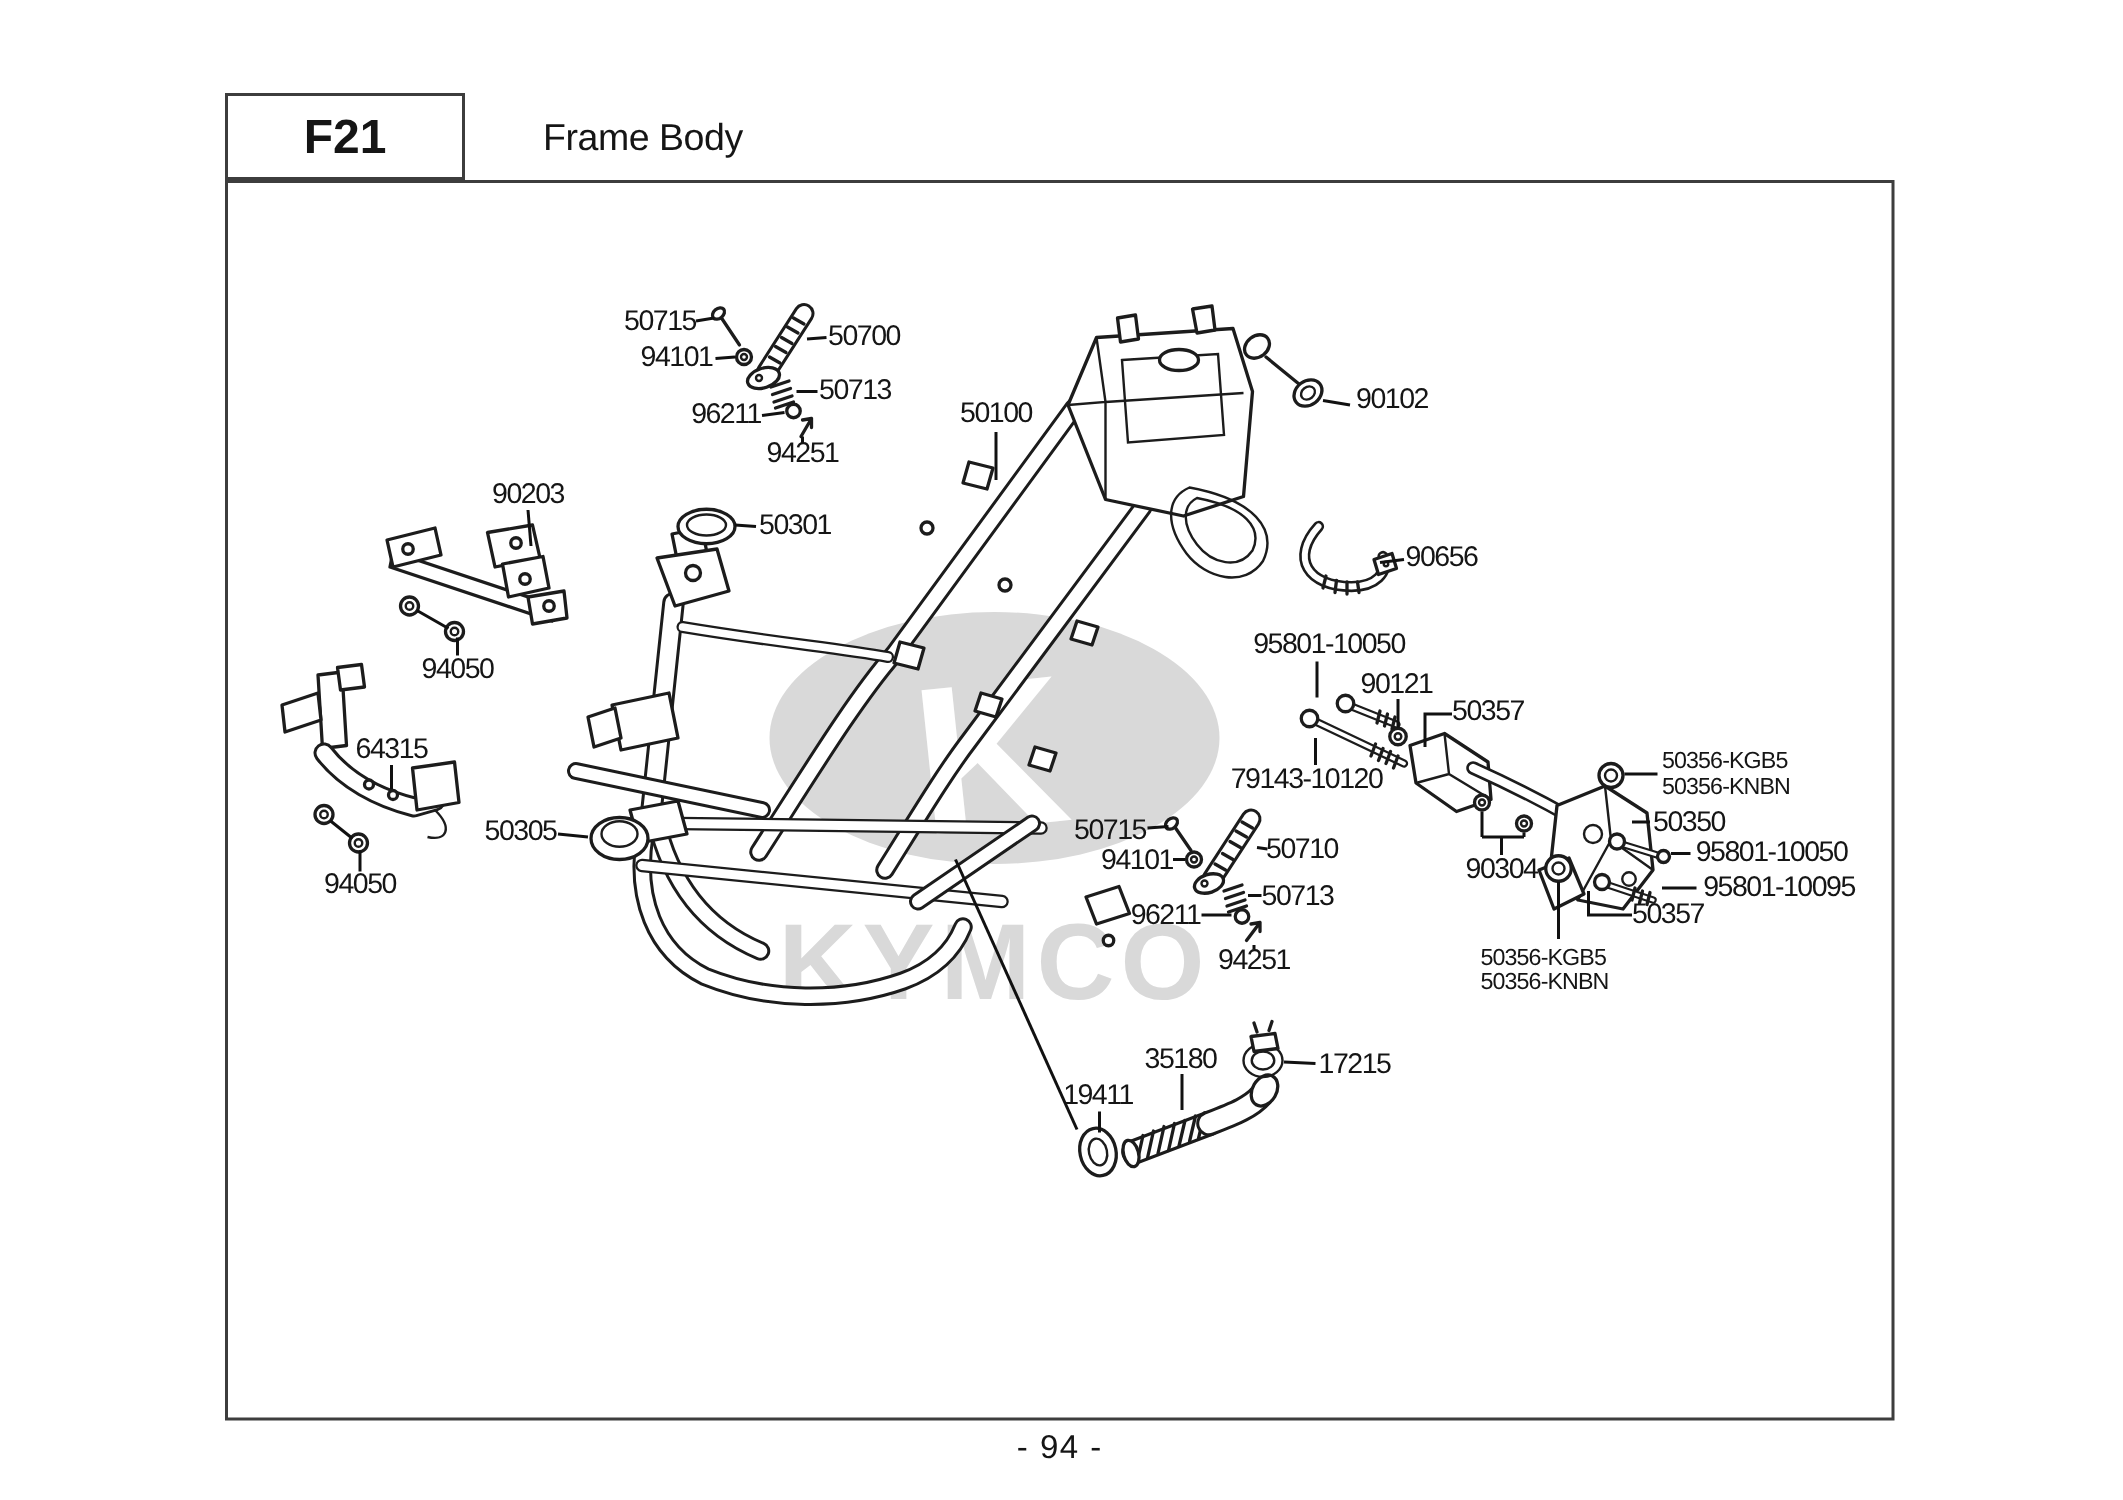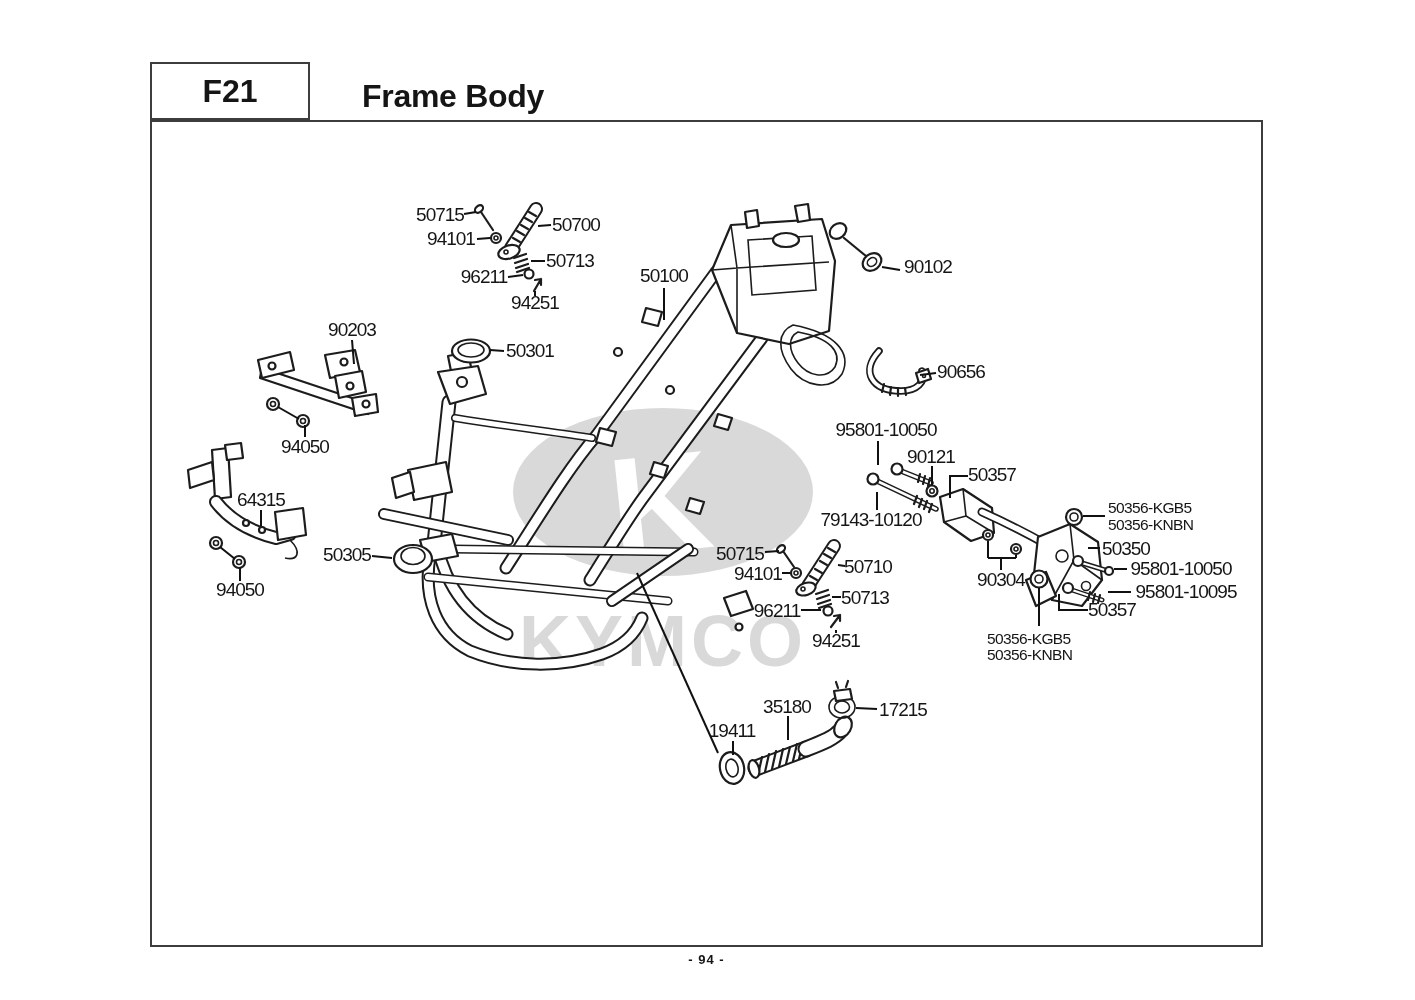--- a/index.html
+++ b/index.html
@@ -1,31 +1,31 @@
 <!DOCTYPE html>
 <html><head>
 <meta charset="utf-8">
 <style>
   html,body{margin:0;padding:0;background:#ffffff;}
   .page{position:relative;width:1415px;height:1000px;background:#fff;overflow:hidden;
         font-family:"Liberation Sans",sans-serif;color:#151515;}
   .header-box{position:absolute;left:150px;top:62px;width:160px;height:58px;
         border:2px solid #3d3d3d;box-sizing:border-box;display:flex;align-items:center;justify-content:center;}
   .header-code{font-size:32px;font-weight:bold;letter-spacing:0;}
-  .header-title{position:absolute;left:362px;top:78px;font-size:32px;font-weight:bold;letter-spacing:-.3px;}
+  .header-title{position:absolute;left:362px;top:78px;font-size:25px;font-weight:normal;letter-spacing:-.3px;}
   .main-box{position:absolute;left:150px;top:120px;width:1113px;height:827px;
         border:2px solid #3d3d3d;box-sizing:border-box;}
   .main-box svg{position:absolute;left:-2px;top:-2px;width:1113px;height:827px;}
   .labels-layer{position:absolute;inset:0;pointer-events:none;}
   .part-label{position:absolute;transform:translate(-50%,-50%);font-weight:normal;font-size:19px;
         letter-spacing:-1px;white-space:nowrap;color:#151515;}
   .part-label.small{font-size:15.5px;letter-spacing:-.6px;}
   .part-label.left-align{transform:translate(0,-50%);}
   .page-number{position:absolute;left:150px;top:952px;width:1113px;text-align:center;
-        font-size:13px;font-weight:bold;letter-spacing:1px;}
+        font-size:22px;font-weight:normal;letter-spacing:1px;}
   
   .tube-o{fill:none;stroke:#1c1c1c;stroke-linecap:round;stroke-linejoin:round;}
   .tube-i{fill:none;stroke:#ffffff;stroke-linecap:round;stroke-linejoin:round;}
   .part{fill:#ffffff;stroke:#1c1c1c;stroke-width:2.2;stroke-linejoin:round;}
   .thin{fill:none;stroke:#1c1c1c;stroke-width:1.6;}
   .ln{fill:none;stroke:#1c1c1c;stroke-width:2.2;stroke-linecap:round;}
   .leader{fill:none;stroke:#111111;stroke-width:2;stroke-linecap:butt;}
   .wm{fill:#d9d9d9;}
 </style>
 </head>

